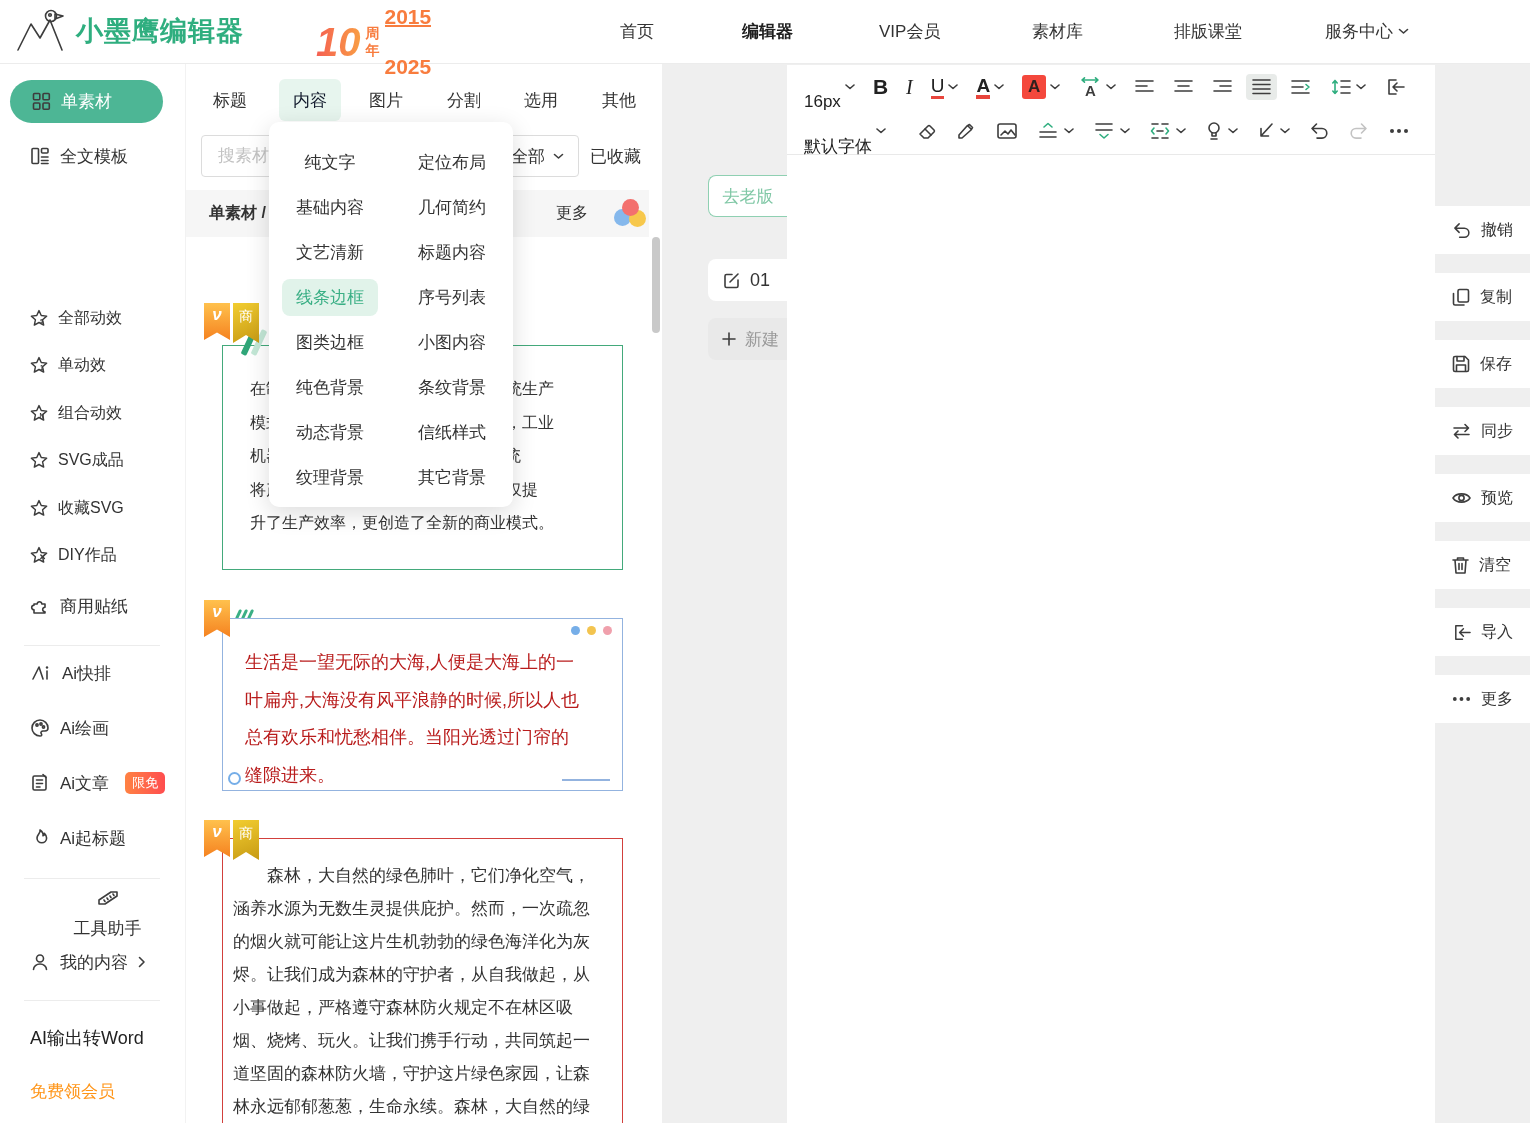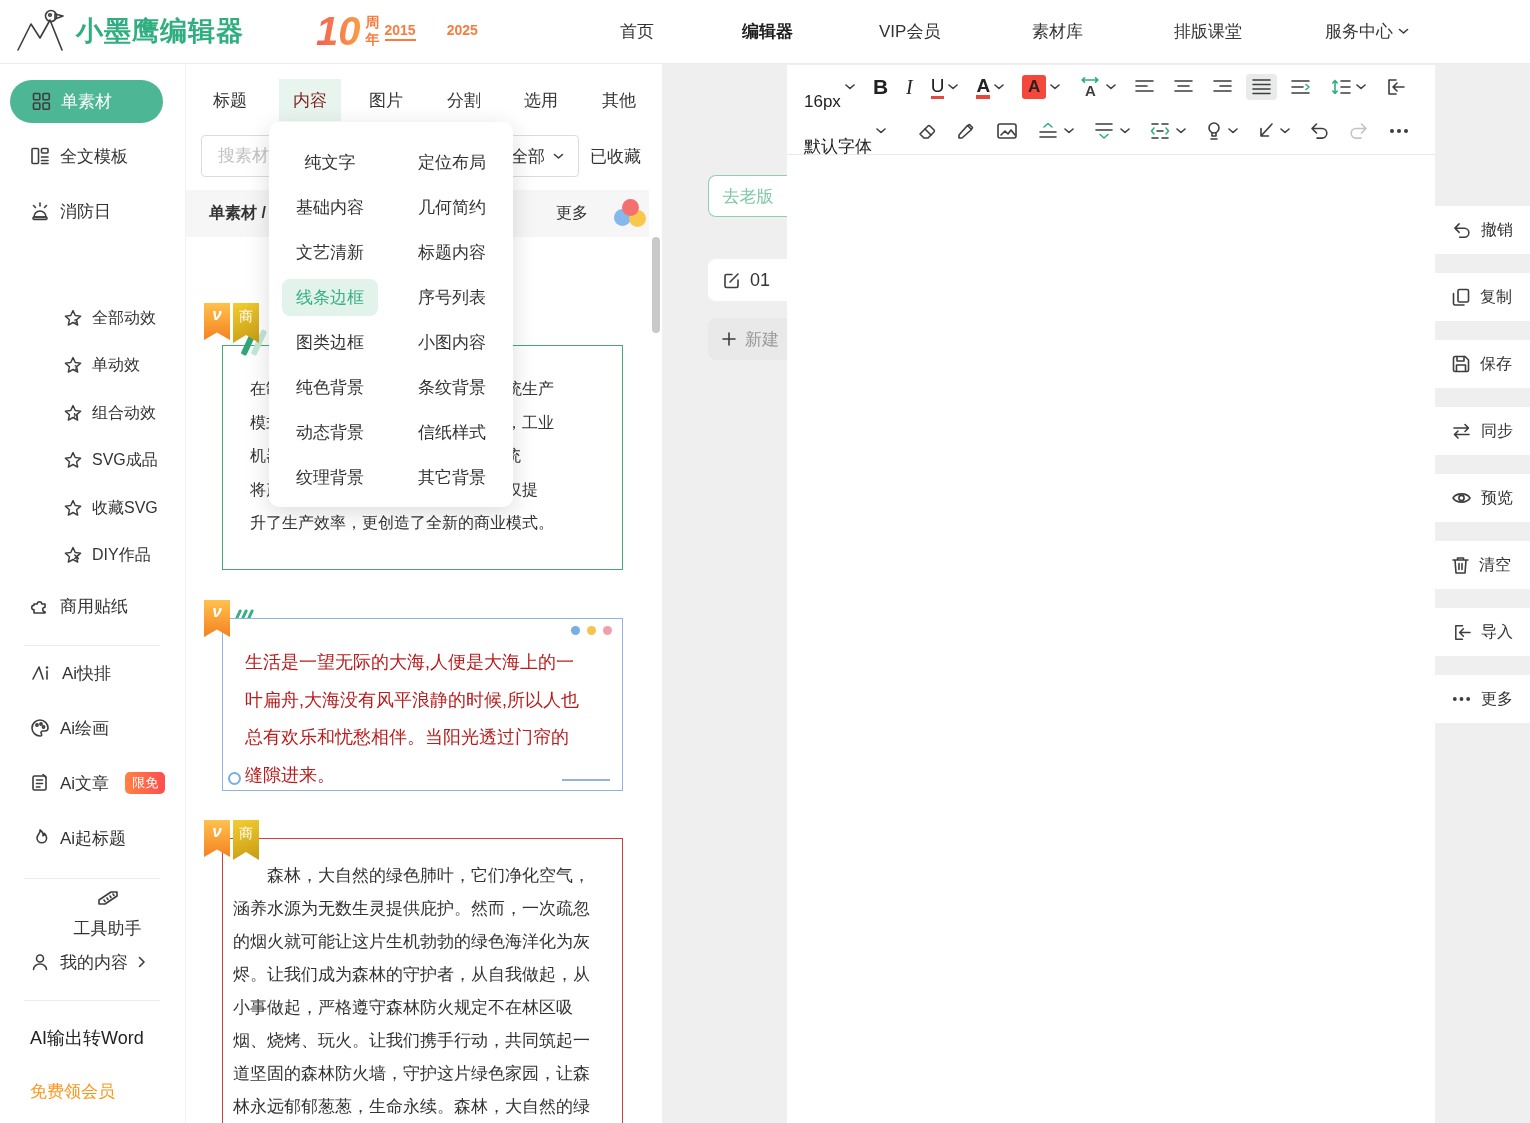--- a/index.html
+++ b/index.html
@@ -11,39 +11,39 @@
   .ic .green{stroke:#2fae7f;}
   .ic .gray{stroke:#c3c3c3;}
 
   
   .topnav{position:absolute;left:0;top:0;width:1530px;height:63px;background:#fff;border-bottom:1px solid #ececec;z-index:30;}
   .logo{position:absolute;left:14px;top:8px;display:flex;align-items:center;gap:10px;}
   .logo-text{font-size:27px;font-weight:bold;color:#2fae7f;letter-spacing:1px;}
   .anniv{position:absolute;left:316px;top:8px;display:flex;align-items:center;gap:5px;}
   .anniv-num{font-size:40px;font-weight:bold;font-style:italic;background:linear-gradient(90deg,#f55f52,#f99e44);-webkit-background-clip:text;background-clip:text;color:transparent;line-height:46px;}
   .anniv-col{display:flex;flex-direction:column;justify-content:center;font-size:14px;font-weight:bold;color:#f87c3e;line-height:17px;}
-  .anniv-years{display:flex;flex-direction:row;font-size:14px;font-weight:bold;color:#f87c3e;line-height:17px;gap:31px;}
+  .anniv-years{display:flex;flex-direction:column;font-size:21px;font-weight:bold;color:#f87c3e;line-height:17px;gap:31px;}
   .anniv-years .y1{border-bottom:2px solid #f87c3e;}
   .nav-item{position:absolute;top:0;height:63px;display:flex;align-items:center;font-size:17px;color:#333;cursor:pointer;gap:5px;}
   .nav-item.active{font-weight:bold;color:#1f1f1f;}
 
   
   .sidebar{position:absolute;left:0;top:63px;width:185px;height:1060px;background:#fff;z-index:5;}
   .sb-pill{position:absolute;left:10px;width:153px;height:43px;background:#4db695;border-radius:22px;display:flex;align-items:center;gap:10px;padding-left:22px;box-sizing:border-box;color:#fff;font-size:17px;cursor:pointer;}
   .sb-item{position:absolute;left:0;width:185px;height:40px;display:flex;align-items:center;gap:10px;padding-left:30px;box-sizing:border-box;font-size:17px;color:#333;cursor:pointer;}
-  .sb-item.sub{font-size:16px;margin-left:34px;}
+  .sb-item.sub{font-size:16px;}
   .sb-div{position:absolute;left:24px;width:136px;height:1px;background:#ececec;}
   .sb-badge{margin-left:6px;background:linear-gradient(90deg,#ff8243,#ff4d4f);color:#fff;font-size:13px;padding:2px 7px;border-radius:5px;}
   .sb-link{position:absolute;left:30px;font-size:18px;color:#222;cursor:pointer;}
   .sb-link.orange{font-size:17px;color:#ff9518;}
 
   
   .panel{position:absolute;left:185px;top:63px;width:477px;height:1060px;background:#fff;border-left:1px solid #f2f2f2;}
   .ptab{position:absolute;top:16px;height:42px;display:flex;align-items:center;justify-content:center;font-size:17px;color:#333;cursor:pointer;}
-  .ptab.active{background:#e7f5ee;color:#7f1d1d;border-radius:0;}
+  .ptab.active{background:#e7f5ee;color:#0f172a;border-radius:6px;}
   .searchbox{position:absolute;left:15px;top:72px;width:378px;height:42px;border:1px solid #dcdcdc;border-radius:4px;box-sizing:border-box;display:flex;align-items:center;}
   .searchbox input{border:none;outline:none;flex:1;margin-left:14px;font-size:17px;color:#333;font-family:inherit;background:transparent;}
   .searchbox input::placeholder{color:#c2c2c2;}
   .filter-all{display:flex;align-items:center;gap:8px;font-size:17px;color:#333;margin-right:14px;cursor:pointer;}
   .fav-btn{position:absolute;left:404px;top:72px;height:42px;display:flex;align-items:center;font-size:17px;color:#333;cursor:pointer;}
   .crumbrow{position:absolute;left:0;top:127px;width:463px;height:47px;background:#f6f6f6;display:flex;align-items:center;}
   .crumb{margin-left:23px;font-size:16px;font-weight:bold;color:#333;}
   .crumb-more{position:absolute;left:370px;font-size:16px;color:#333;cursor:pointer;}
   .tricolor{position:absolute;left:428px;top:9px;width:32px;height:32px;cursor:pointer;}
   .tricolor i{position:absolute;border-radius:50%;width:17px;height:17px;}
@@ -158,32 +158,20 @@
           <svg width="20" height="20" viewBox="0 0 20 20">
             <rect x="2" y="2.5" width="6.5" height="15" rx="1"></rect>
             <rect x="11.5" y="2.5" width="6.5" height="4.5" rx="1"></rect>
             <line x1="11.5" y1="11" x2="18" y2="11"></line>
             <line x1="11.5" y1="14.5" x2="18" y2="14.5"></line>
             <line x1="11.5" y1="17.5" x2="18" y2="17.5"></line>
           </svg>
         </span>
       <span>全文模板</span>
     </div>
-    <div class="sb-item" style="top:128px;">
-      <span class="ic">
-          <svg width="20" height="20" viewBox="0 0 20 20">
-            <path d="M4 16 a6 6 0 0 1 12 0 z" fill="#e8352a" stroke="none"></path>
-            <rect x="3" y="16" width="14" height="2.4" rx="1.2" fill="#e8352a" stroke="none"></rect>
-            <line x1="10" y1="2" x2="10" y2="5" stroke="#e8352a" stroke-width="1.8"></line>
-            <line x1="3.5" y1="4.5" x2="5.5" y2="6.5" stroke="#e8352a" stroke-width="1.8"></line>
-            <line x1="16.5" y1="4.5" x2="14.5" y2="6.5" stroke="#e8352a" stroke-width="1.8"></line>
-          </svg>
-        </span>
-      <span>消防日</span>
-    </div>
     <div class="sb-item sub" style="top:235px;">
       <span class="ic">
           <svg width="18" height="18" viewBox="0 0 20 20">
             <path d="M10 1.8 L12.5 7.2 L18.5 7.9 L14 12 L15.2 17.9 L10 15 L4.8 17.9 L6 12 L1.5 7.9 L7.5 7.2 Z"></path>
             <text x="11" y="15" font-size="7" fill="#3d3d3d" stroke="none" font-weight="bold">s</text>
           </svg>
         </span>
       <span>全部动效</span>
     </div>
     <div class="sb-item sub" style="top:282px;">

